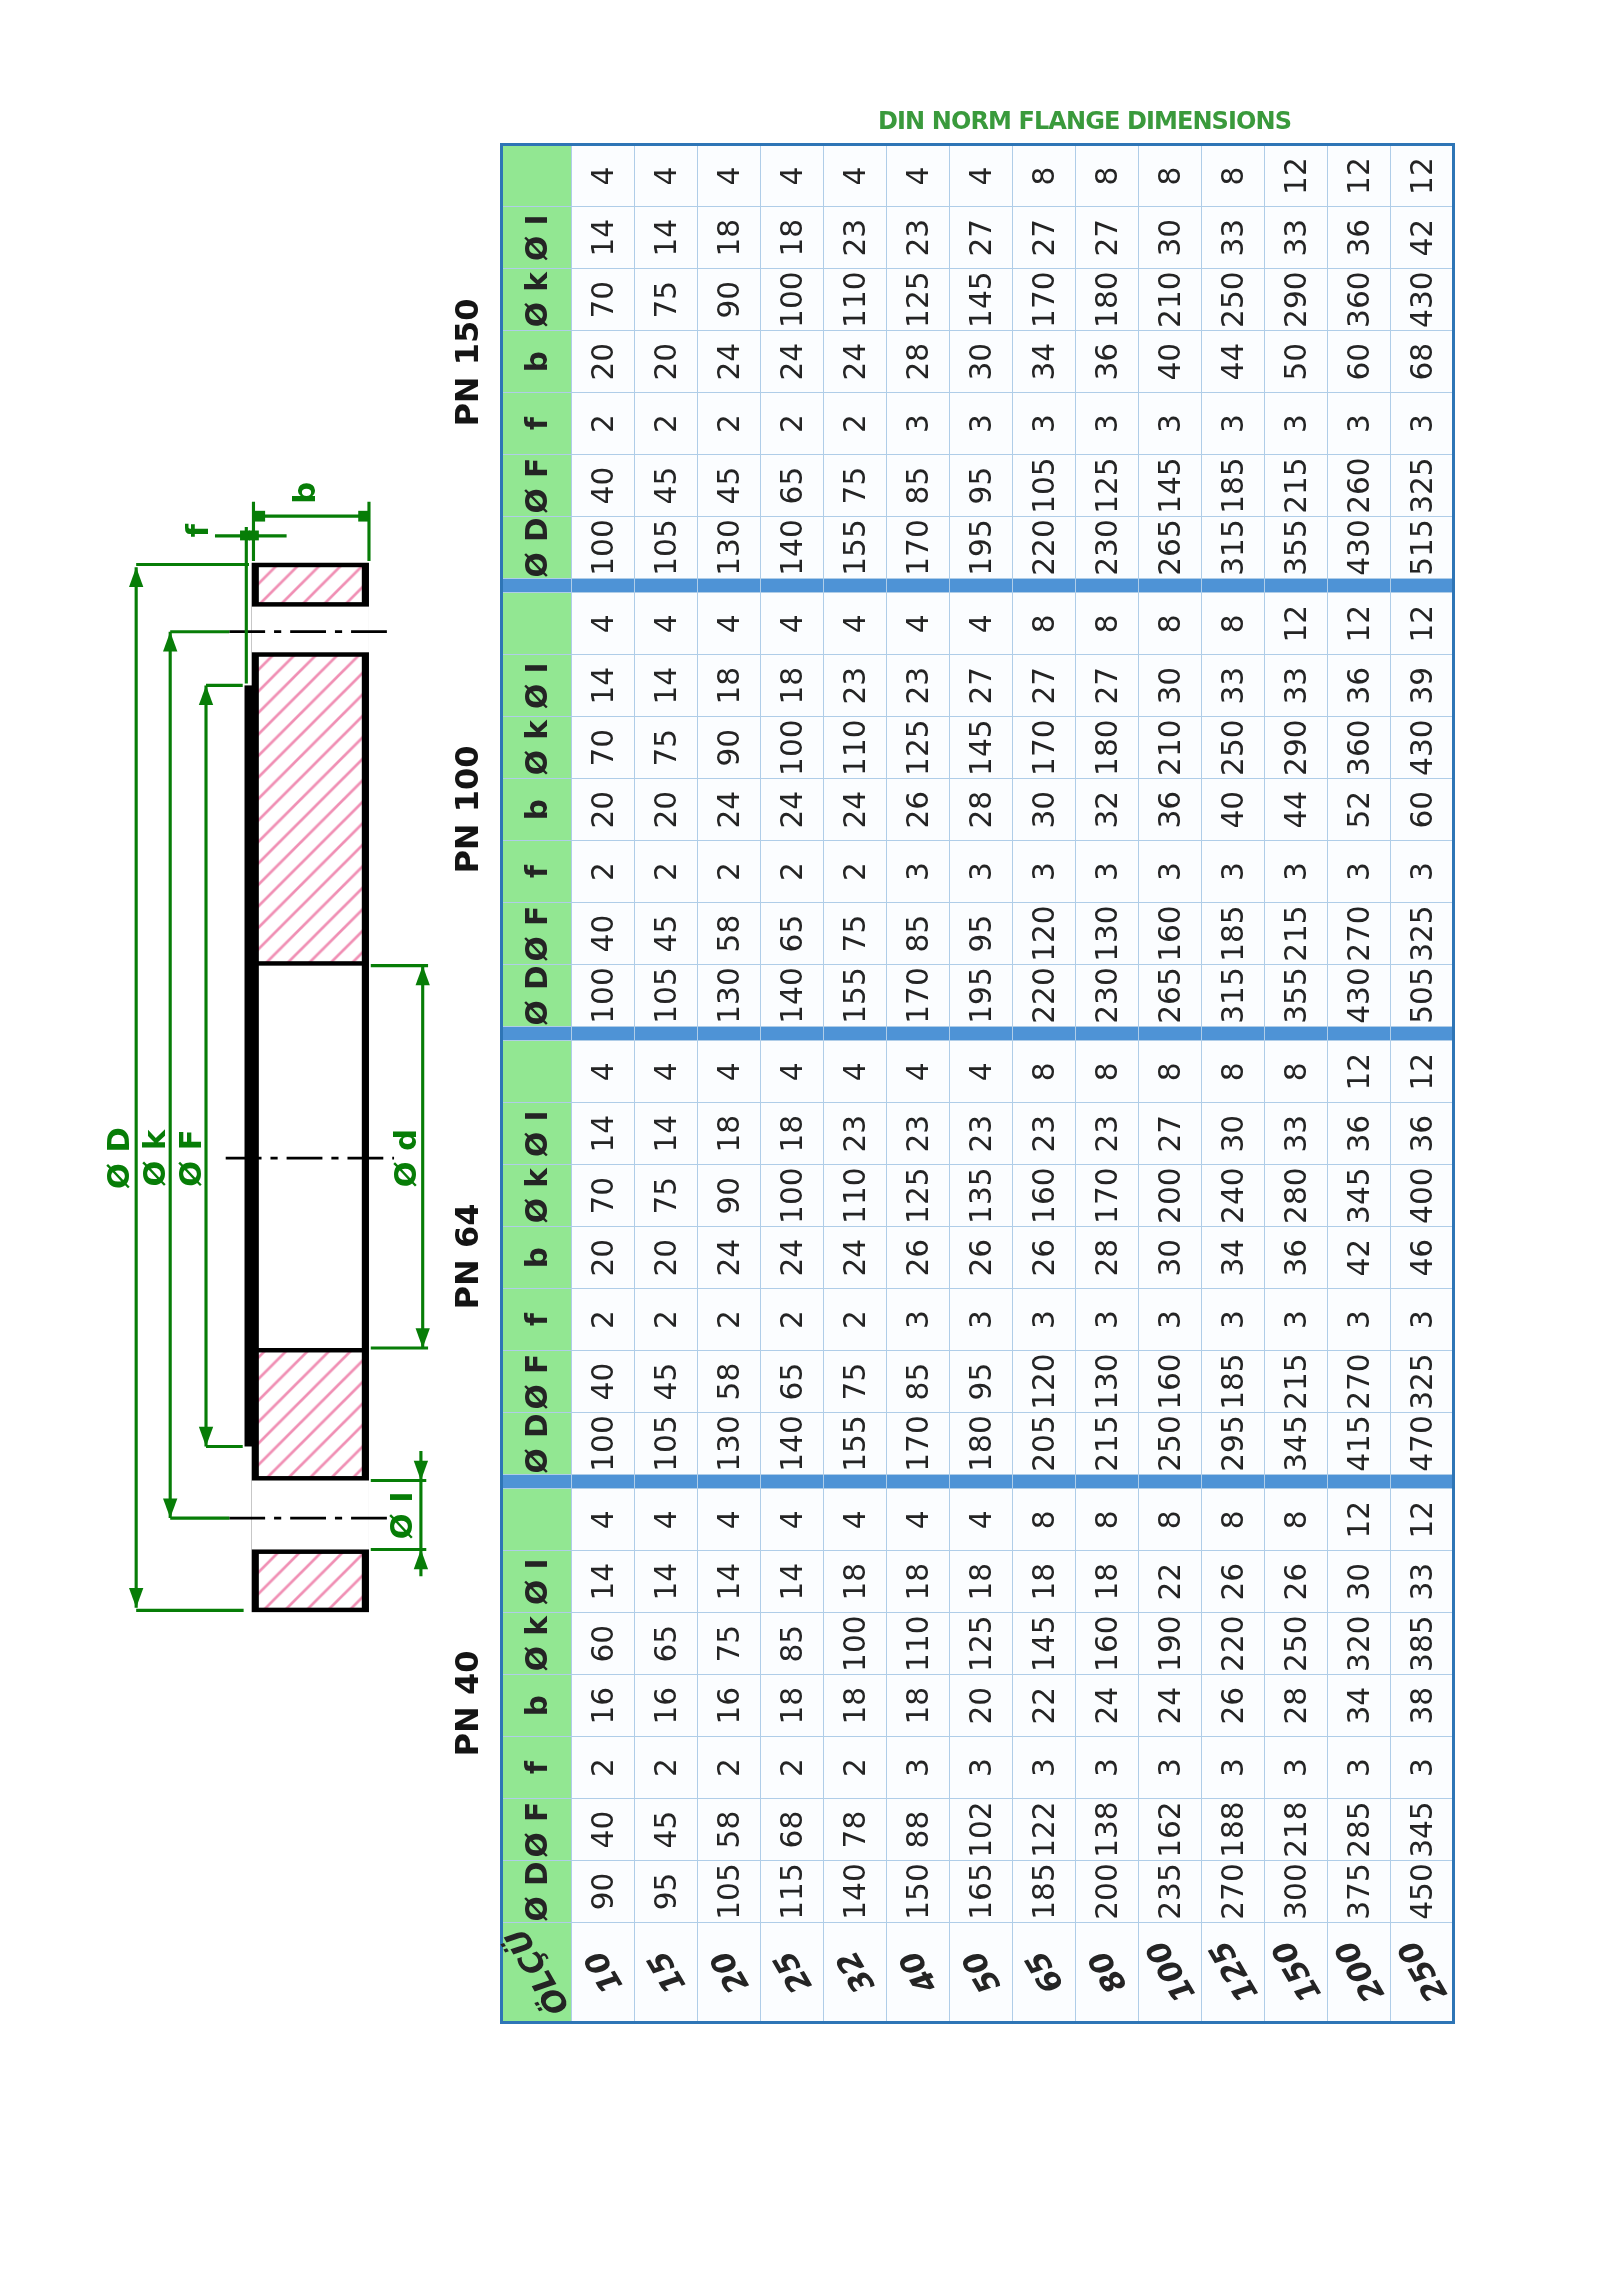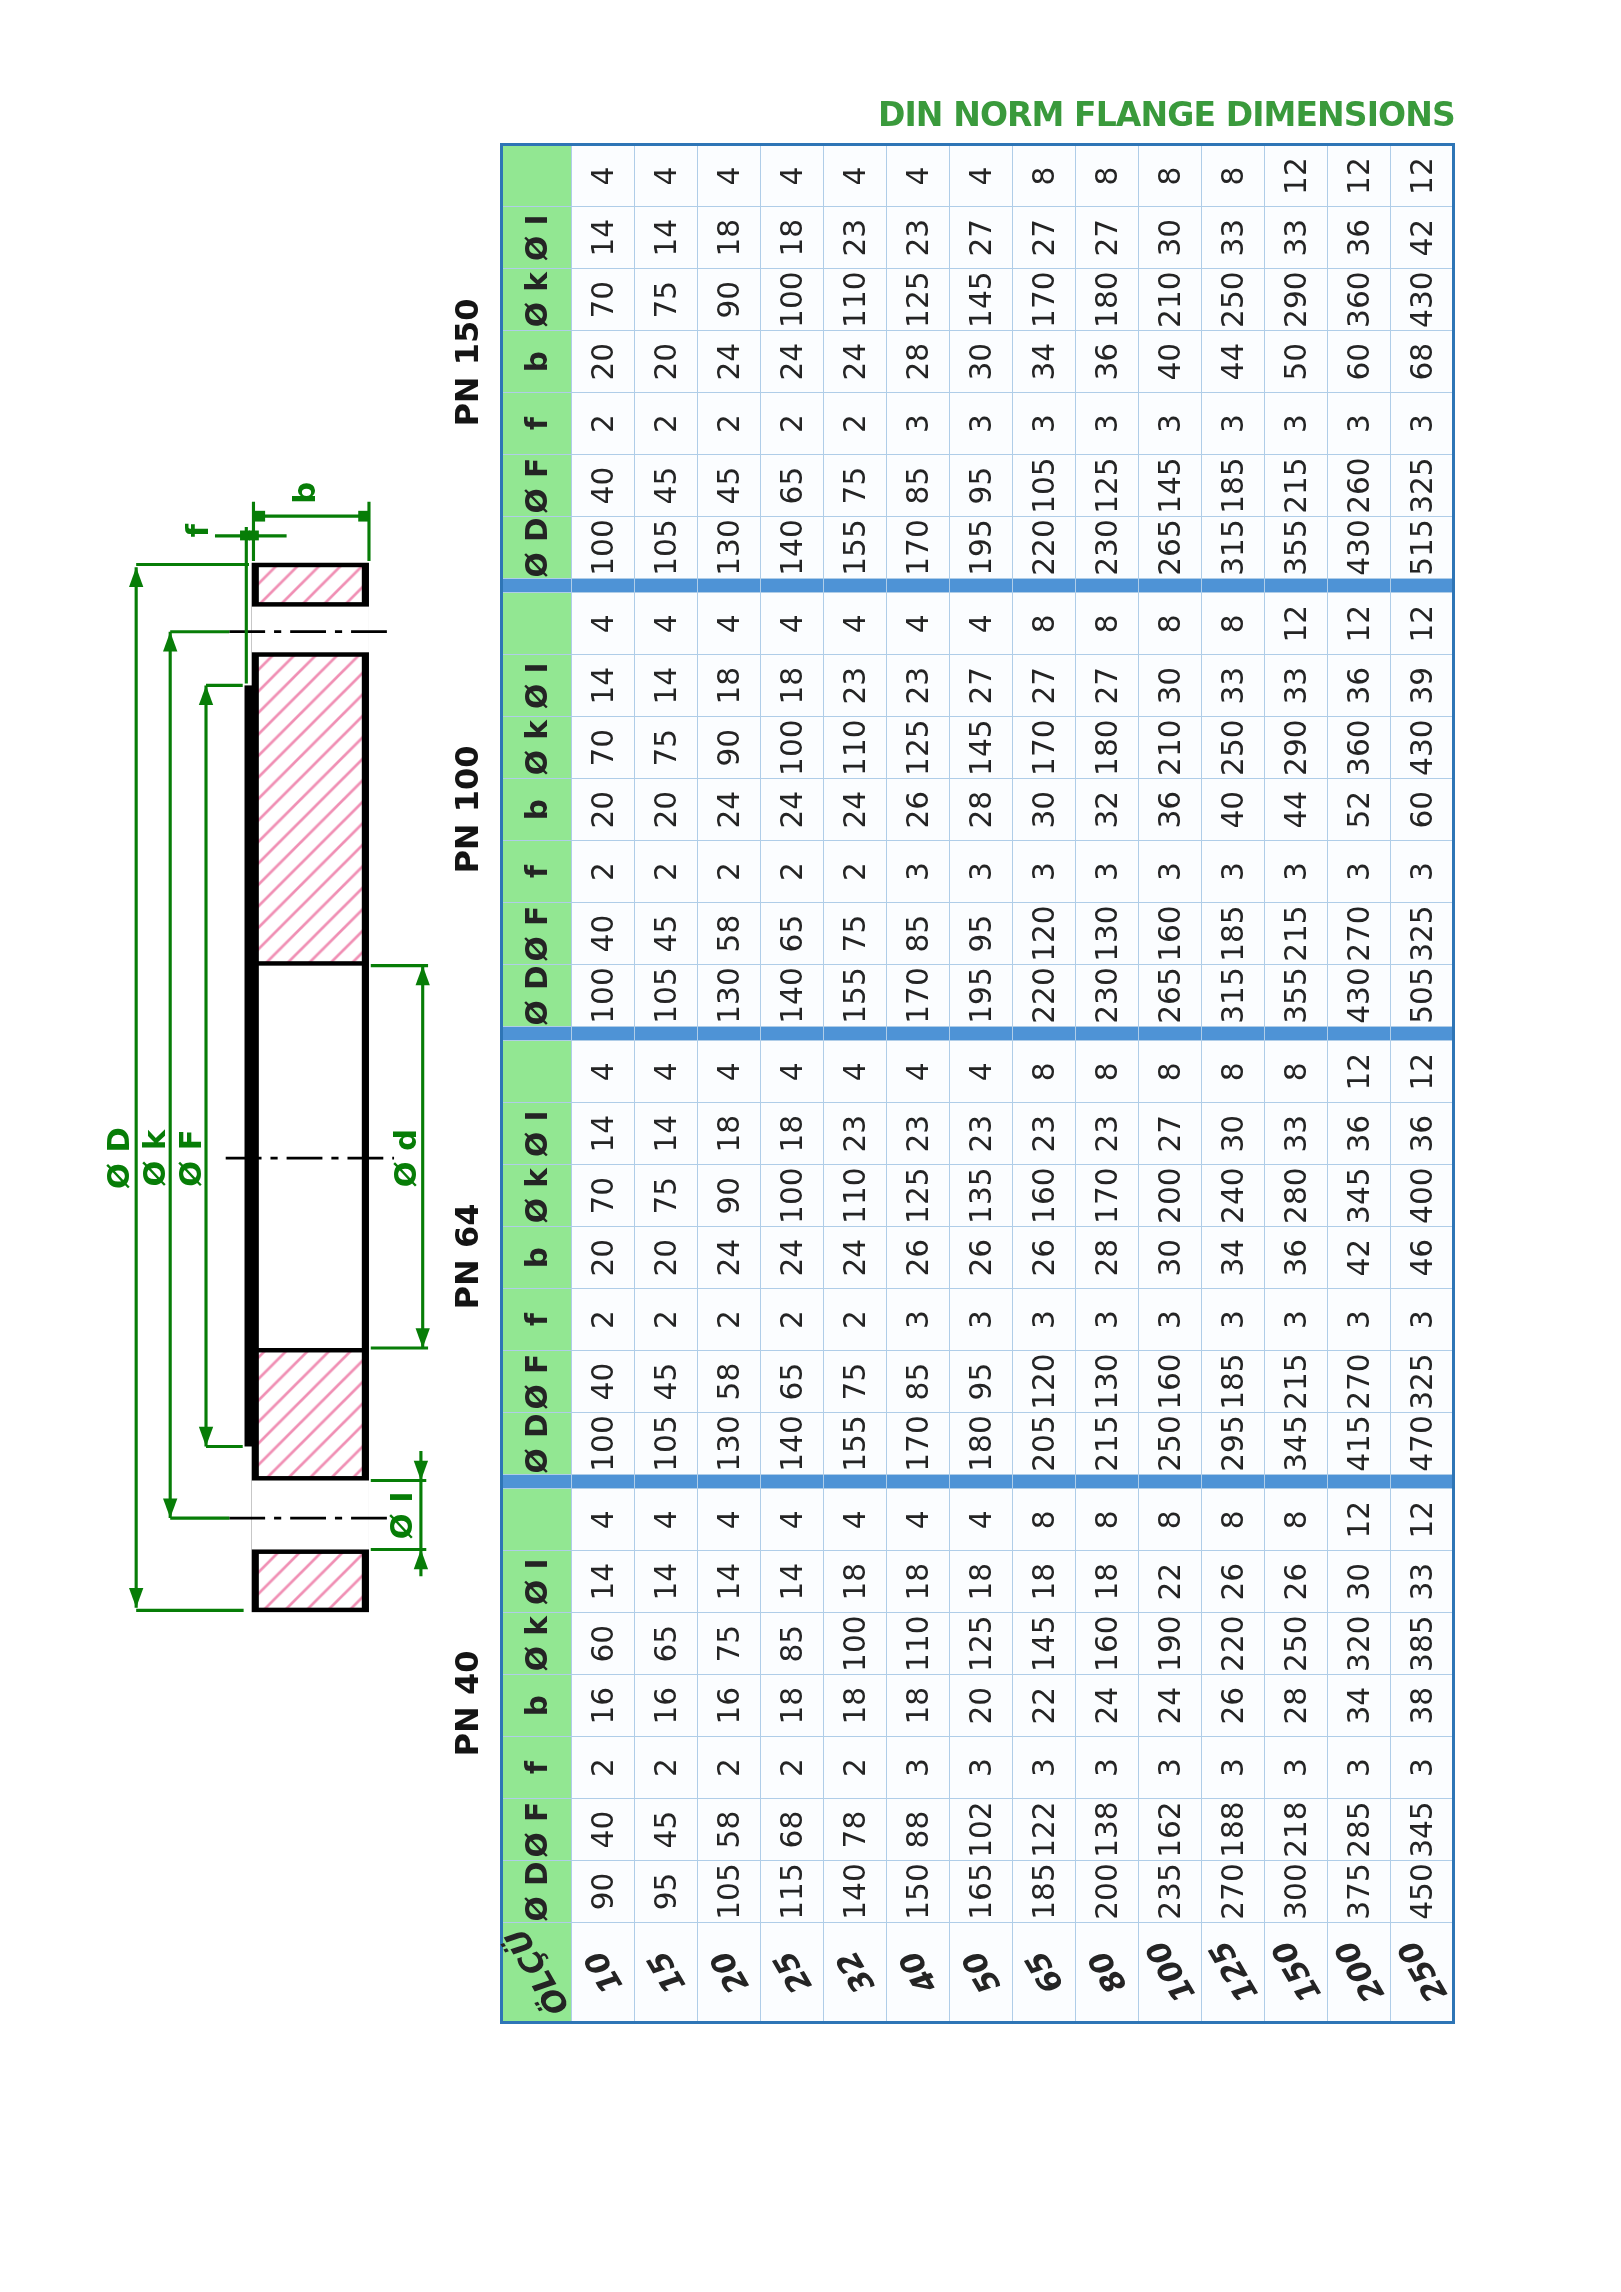--- a/index.html
+++ b/index.html
@@ -1,18 +1,18 @@
 <!DOCTYPE html>
 <html style="font-size:14.3px"><head>
 <meta charset="utf-8">
 <style>
   html,body { margin:0; padding:0; background:#ffffff; font-family:"DejaVu Sans", sans-serif; }
   .page { position:relative; width:1621px; height:2293px; background:#ffffff; overflow:hidden; }
 
-  .title { position:absolute; left:878px; top:95px; font-size:33px; font-weight:bold;
+  .title { position:absolute; left:878px; top:107px; font-size:24px; font-weight:bold;
            letter-spacing:-0.9px; color:#3a9a3c; white-space:nowrap; }
 
   
   .rot { position:absolute; left:0; top:2024px; width:1881px; height:1491px;
          transform-origin:0 0; transform:rotate(-90deg); }
 
   .pn-label { position:absolute; top:448px; width:215px; text-align:center;
               font-weight:bold; font-size:32px; color:#141414; white-space:nowrap; }
 
   table.flange { position:absolute; left:0; top:500px; border-collapse:collapse;

